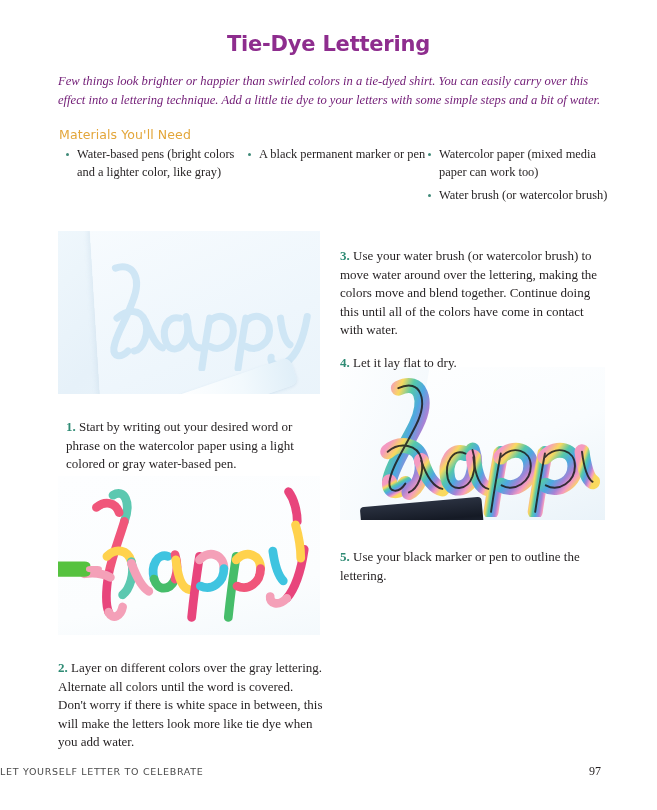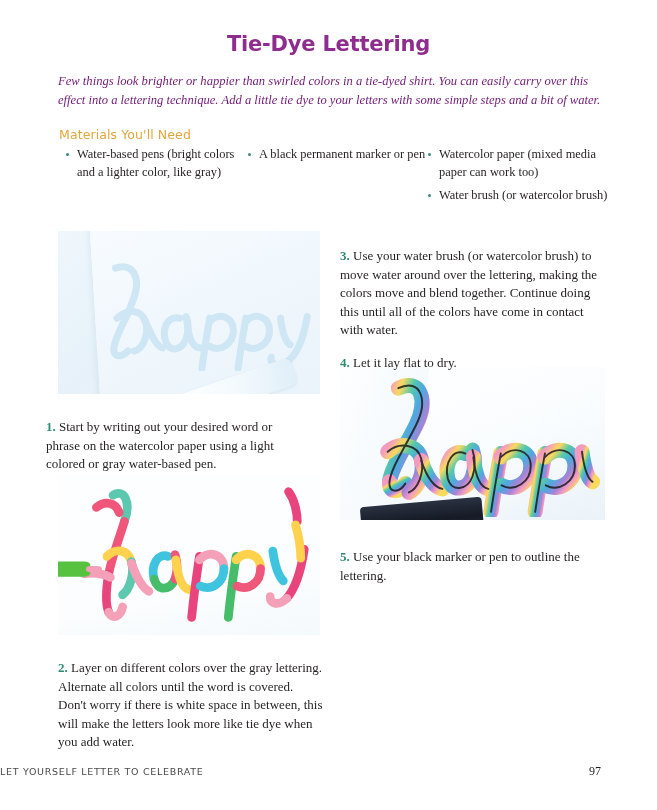--- a/index.html
+++ b/index.html
@@ -102,21 +102,21 @@
     position: absolute;
     font-size: 13px;
     line-height: 18.6px;
     color: #231f20;
   }
   .step .num {
     color: #2e8b74;
     font-weight: bold;
   }
 
-  .step-1 { left: 46px; top: 402px;  width: 262px; margin-top: 16px; }
+  .step-1 { left: 66px; top: 402px;  width: 262px; margin-top: 16px; }
   .step-2 { left: 58px; top: 646px;  width: 265px; font-family: Liberation Serif, serif; }
   .step-3 { left: 340px; top: 234px; width: 265px; }
   .step-4 { left: 340px; top: 341px; width: 265px; }
   .step-5 { left: 340px; top: 535px; width: 265px; }
 
   
   .photo {
     position: absolute;
     overflow: hidden;
   }

